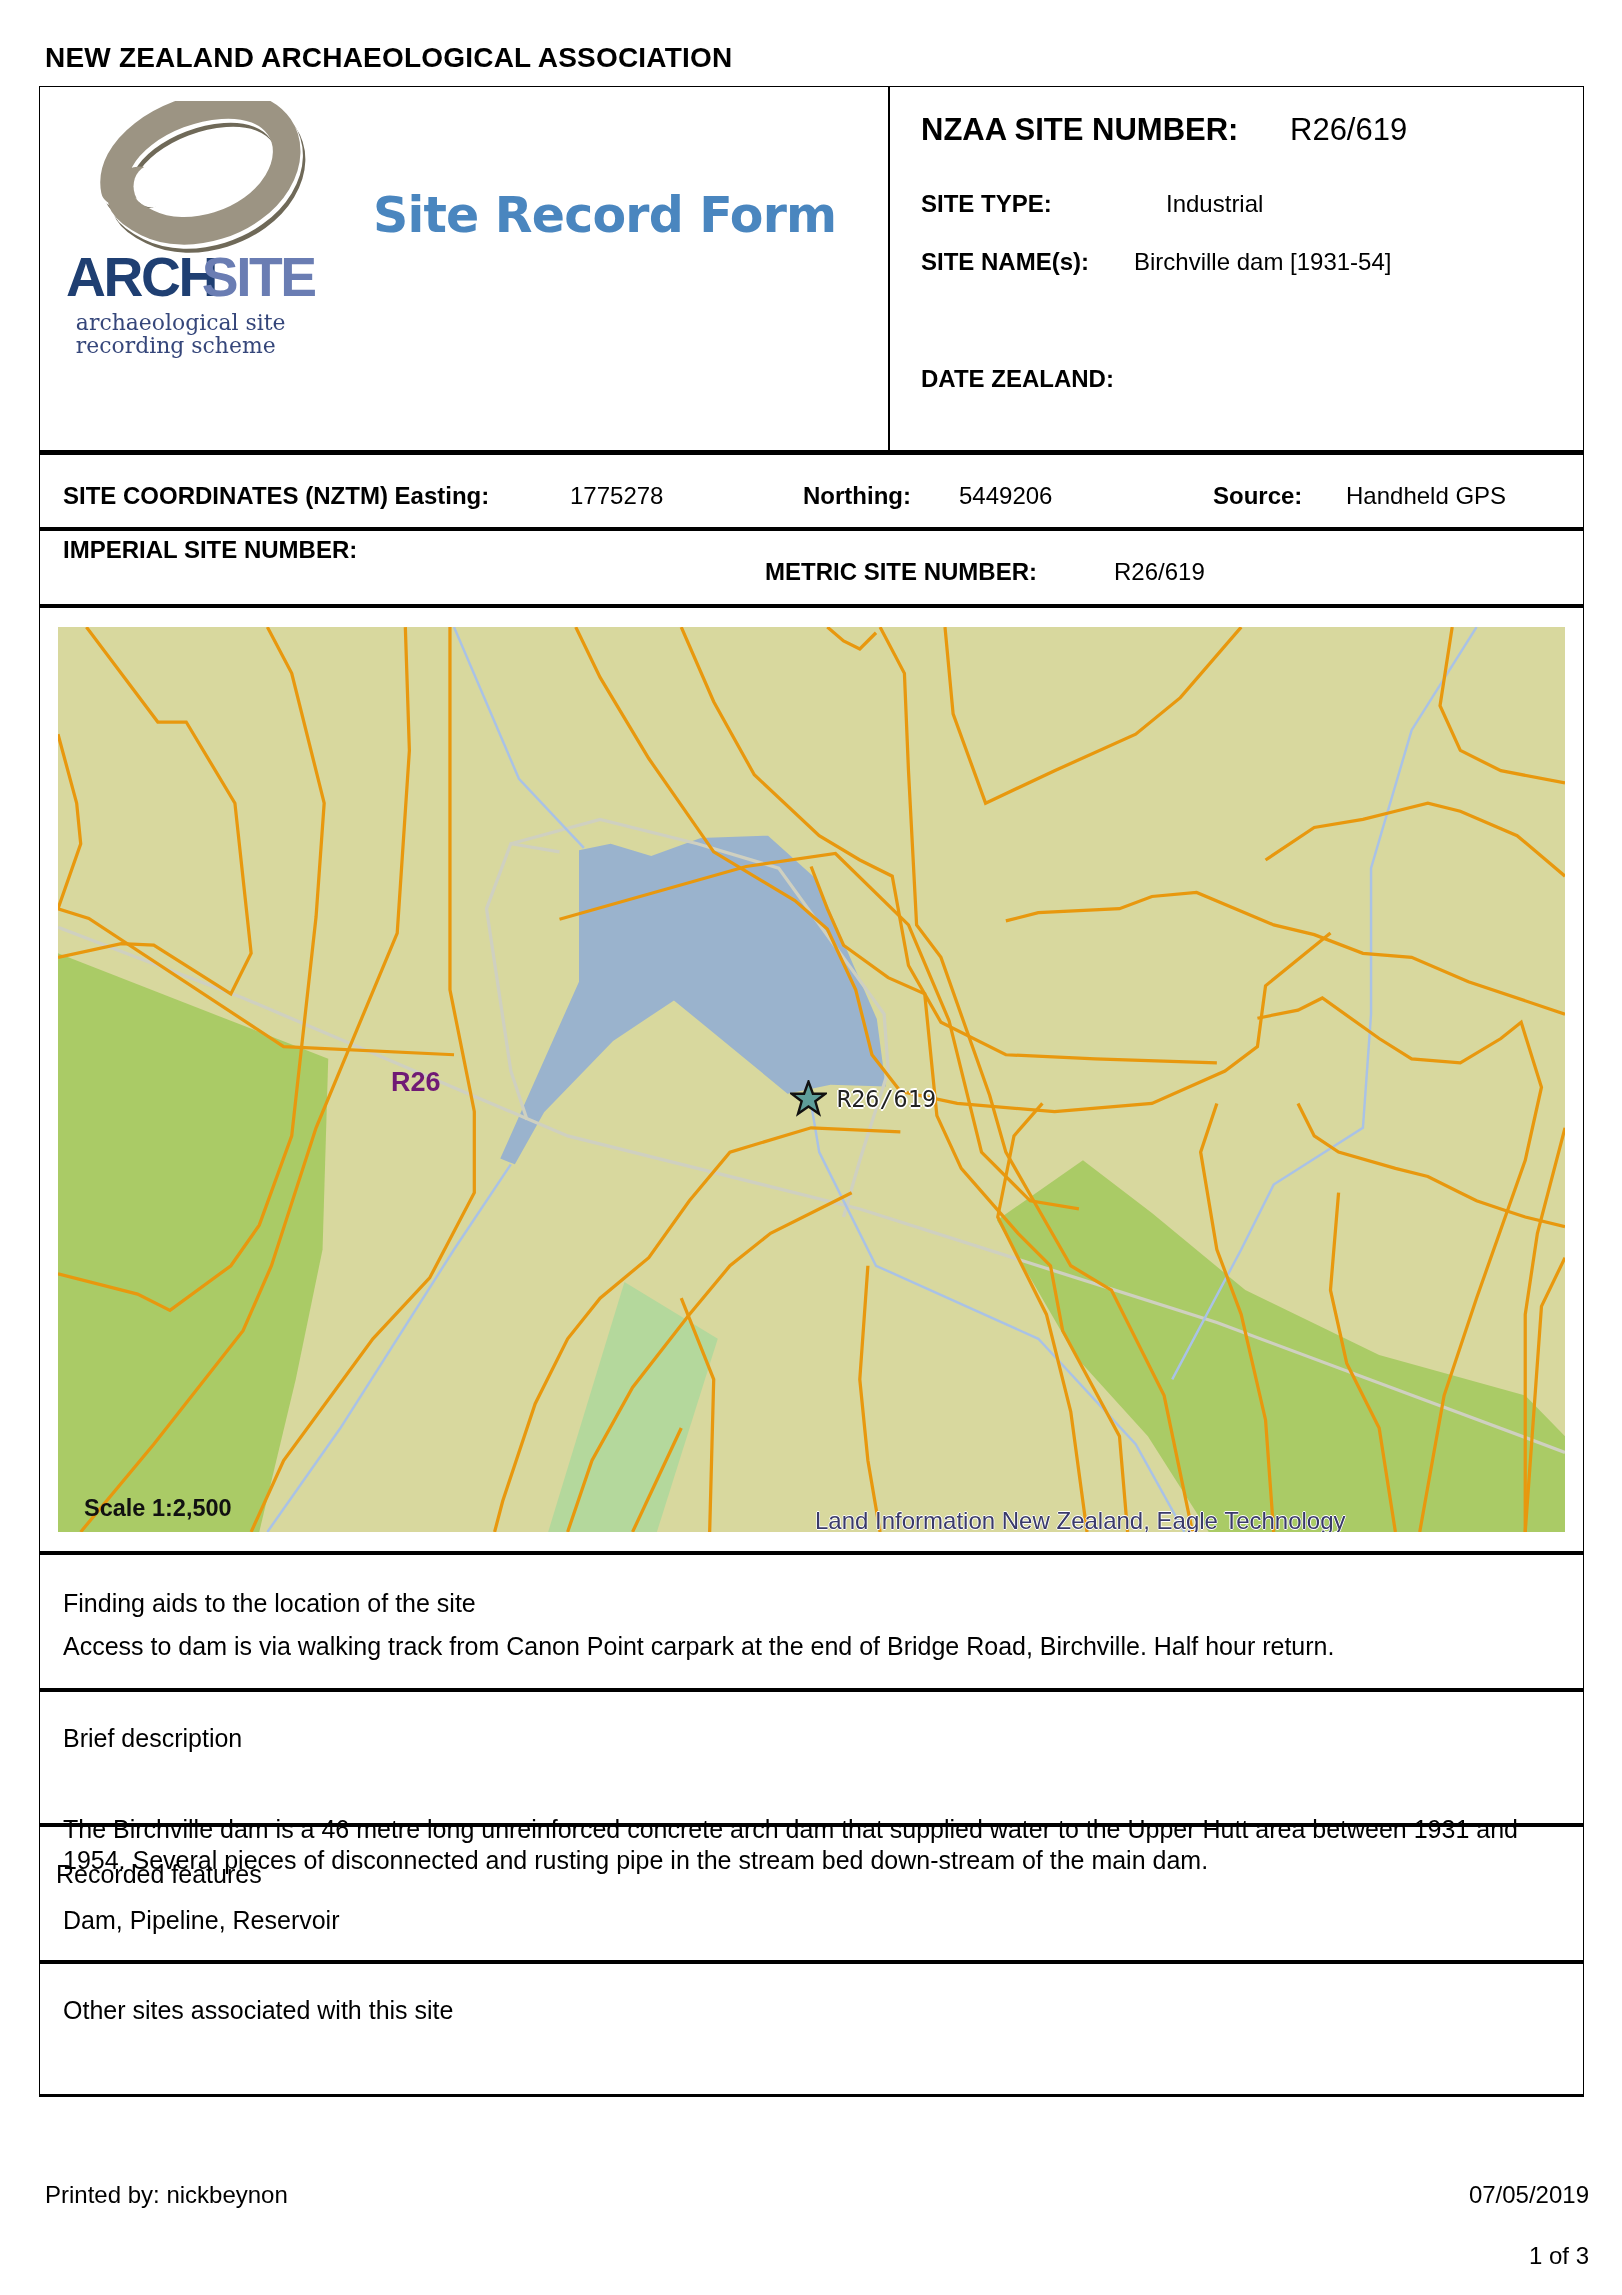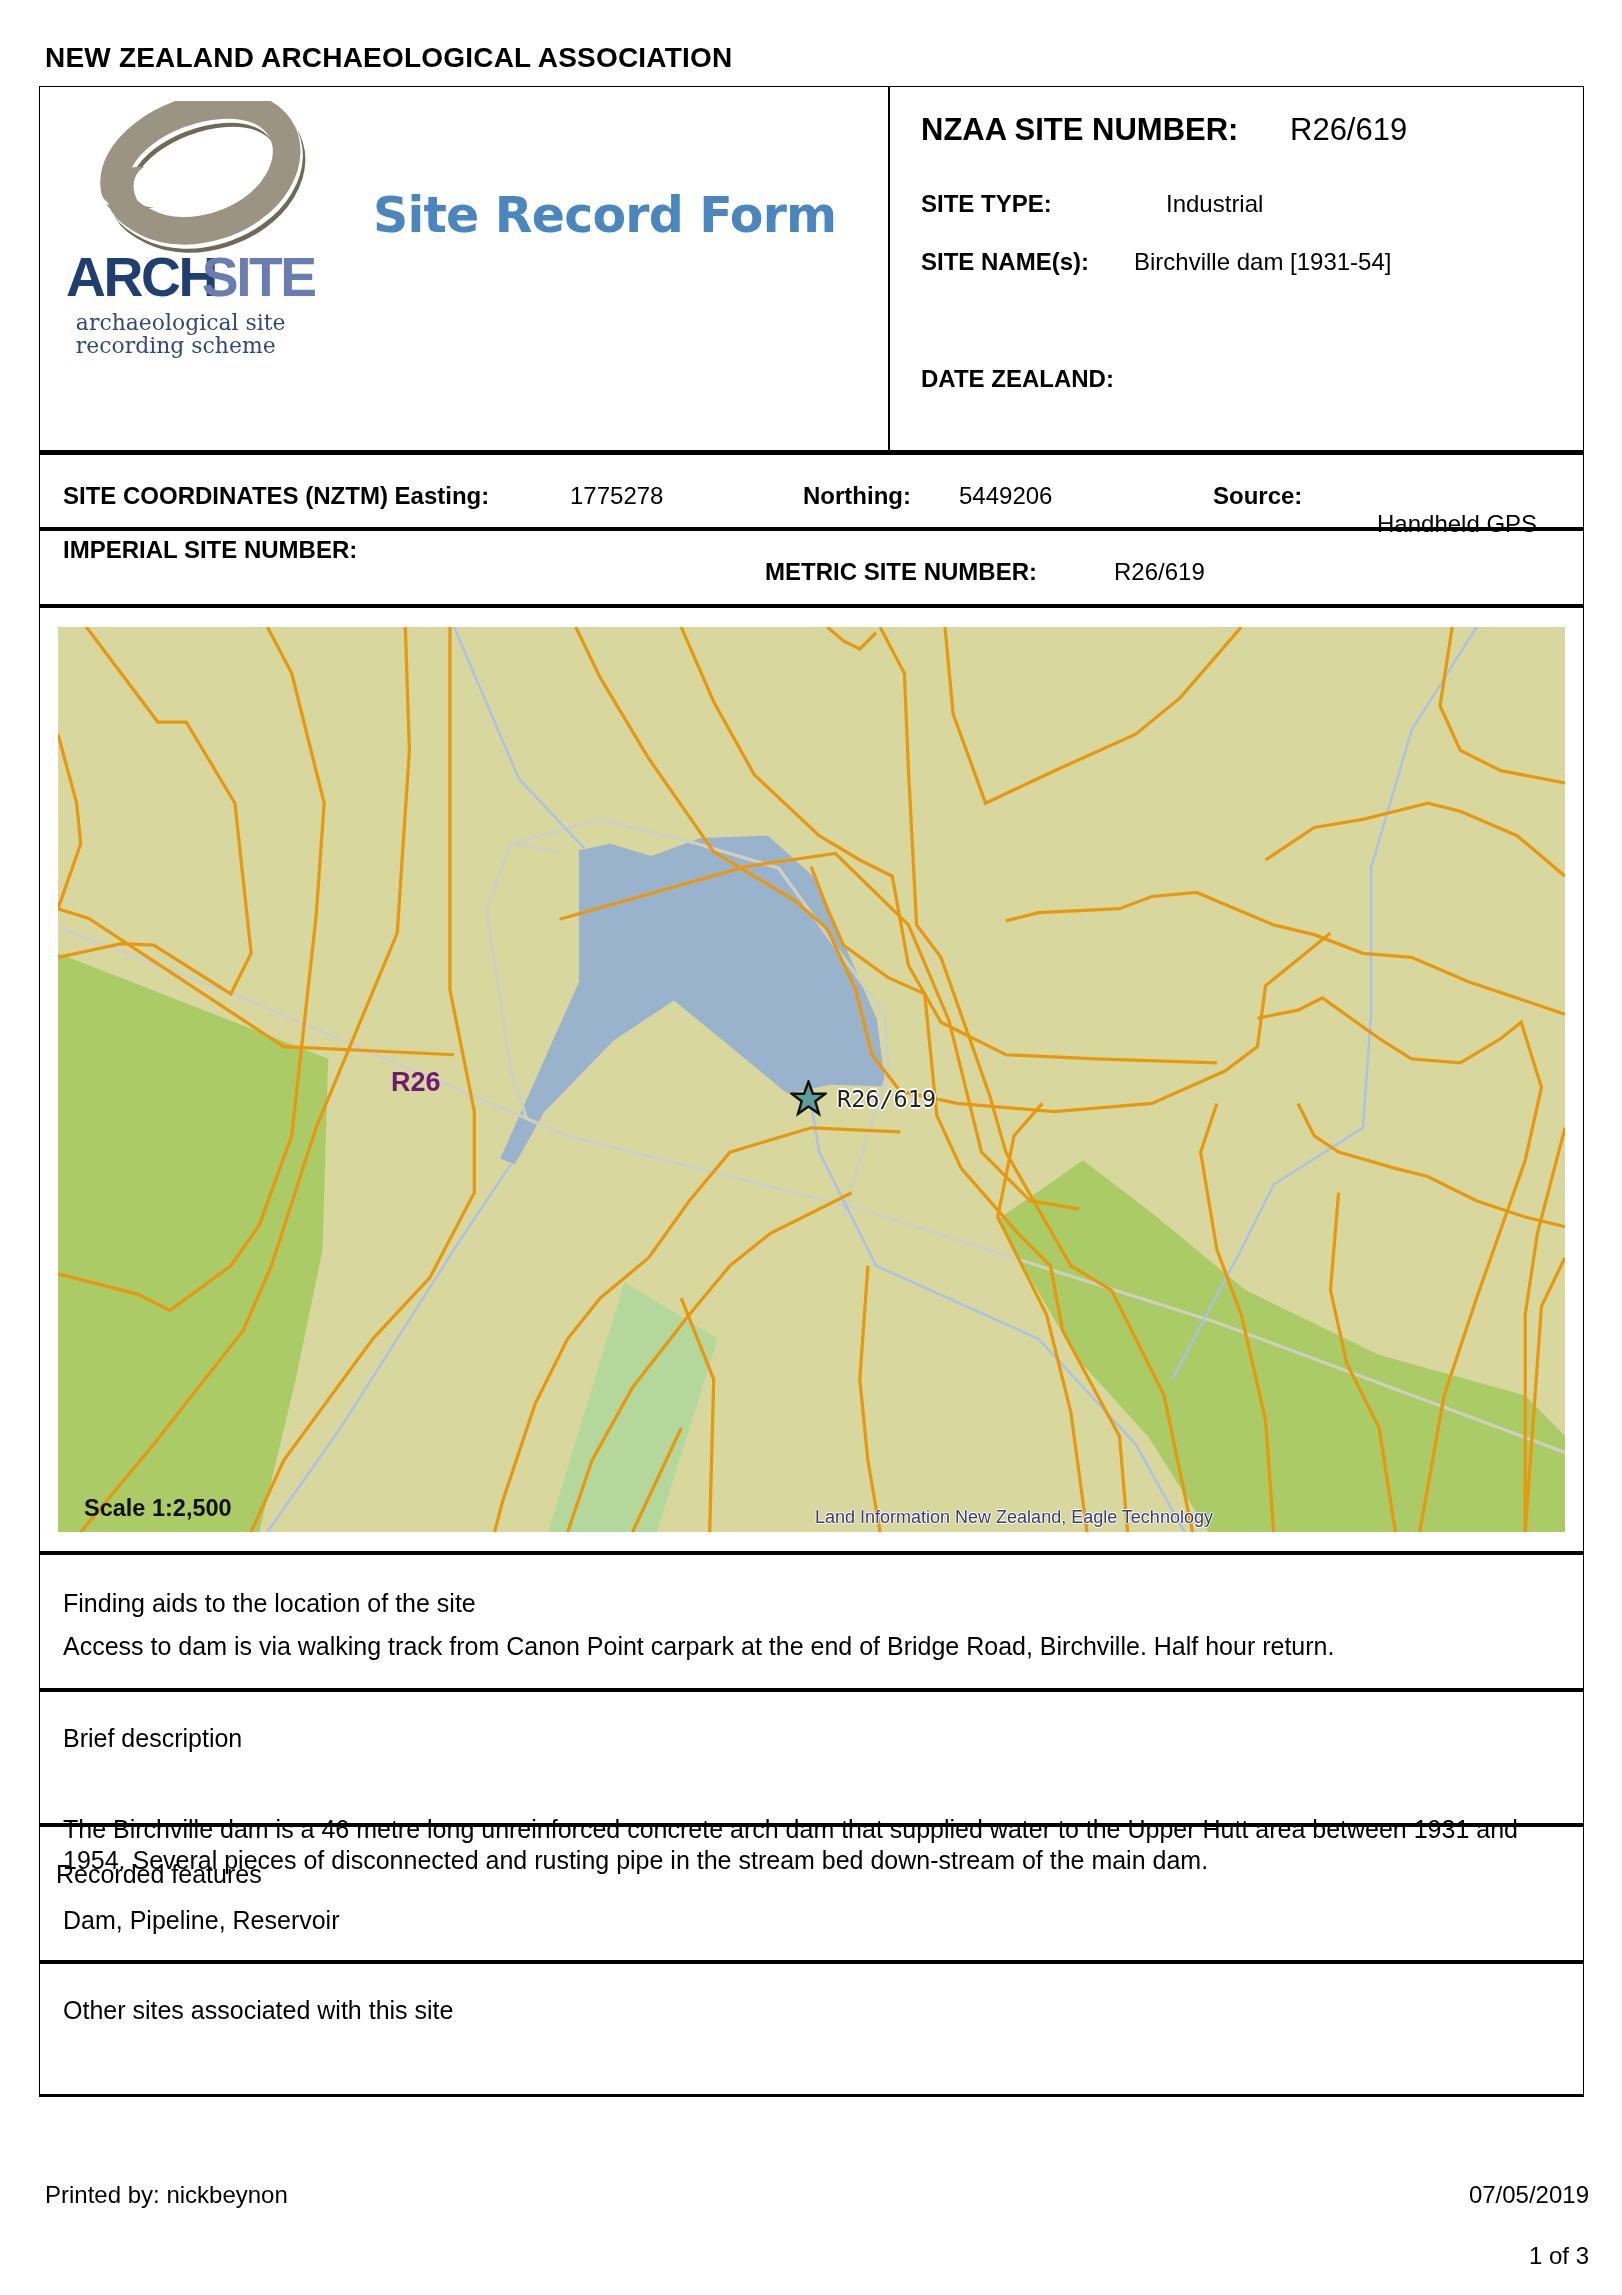--- a/index.html
+++ b/index.html
@@ -69,21 +69,21 @@
 <div class="abs val f30" style="left:1134px; top:248px;">Birchville dam [1931-54]</div>
 
 <div class="abs lbl f30" style="left:921px; top:365px;">DATE ZEALAND:</div>
 <div class="abs val f30" style="left:1177px; top:365px;"></div>
 
 <div class="abs lbl f30" style="left:63px; top:482px;">SITE COORDINATES (NZTM) Easting:</div>
 <div class="abs val f30" style="left:570px; top:482px;">1775278</div>
 <div class="abs lbl f30" style="left:803px; top:482px;">Northing:</div>
 <div class="abs val f30" style="left:959px; top:482px;">5449206</div>
 <div class="abs lbl f30" style="left:1213px; top:482px;">Source:</div>
-<div class="abs val f30" style="left:1377px; top:482px;margin-top:28px;">Handheld GPS</div>
+<div class="abs val f30" style="left:1346px; top:482px;">Handheld GPS</div>
 
 <div class="abs lbl f30" style="left:63px; top:536px;">IMPERIAL SITE NUMBER:</div>
 <div class="abs val f30" style="left:422px; top:558px;"></div>
 <div class="abs lbl f30" style="left:765px; top:558px;">METRIC SITE NUMBER:</div>
 <div class="abs val f30" style="left:1114px; top:558px;">R26/619</div>
 
 <div class="abs map">
   <svg width="1507" height="905" viewBox="72 773 1857 1115">
     <rect x="72" y="773" width="1857" height="1115" fill="#d8d89e"></rect>
 
@@ -138,21 +138,21 @@
       <polyline points="840,1760 780,1888"></polyline>
     </g>
   </svg>
 
   <svg class="map-text" style="left:732px; top:453px;" width="37" height="37" viewBox="0 0 46 46">
     <polygon points="23,2 28.5,17 44,17 31.5,26.5 36,42 23,33 10,42 14.5,26.5 2,17 17.5,17" fill="#5e9e9a" stroke="#111" stroke-width="3" stroke-linejoin="miter"></polygon>
   </svg>
   <div class="map-text" style="left:779px; top:458px; font-family:'DejaVu Sans Mono', monospace; font-size:23.5px; color:#222; text-shadow: -1.6px 0 #fff, 1.6px 0 #fff, 0 -1.6px #fff, 0 1.6px #fff;">R26/619</div>
   <div class="map-text" style="left:333px; top:440px; font-size:27px; font-weight:bold; color:#701a75;">R26</div>
   <div class="map-text" style="left:26px; top:868px; font-size:23.5px; font-weight:bold; color:#111;">Scale 1:2,500</div>
-  <div class="map-text" style="left:757px; top:880px; font-size:18px; color:#3a3a6a; text-shadow: -0.8px 0 #fff, 0.8px 0 #fff, 0 -0.8px #fff, 0 0.8px #fff;">Land Information New Zealand, Eagle Technology</div>
+  <div class="map-text" style="left:757px; top:880px; font-size:24px; color:#3a3a6a; text-shadow: -0.8px 0 #fff, 0.8px 0 #fff, 0 -0.8px #fff, 0 0.8px #fff;">Land Information New Zealand, Eagle Technology</div>
 </div>
 
 <div class="abs sec-title" style="left:63px; top:1589px;">Finding aids to the location of the site</div>
 <div class="abs sec-body" style="left:63px; top:1631px; width:1509px;">Access to dam is via walking track from Canon Point carpark at the end of Bridge Road, Birchville. Half hour return.</div>
 
 <div class="abs sec-title" style="left:63px; top:1724px;">Brief description</div>
 <div class="abs sec-body" style="left:63px; top:1766px; width:1517px;margin-top:48px;">The Birchville dam is a 46 metre long unreinforced concrete arch dam that supplied water to the Upper Hutt area between 1931 and 1954. Several pieces of disconnected and rusting pipe in the stream bed down-stream of the main dam.</div>
 
 <div class="abs sec-title" style="left:56px; top:1860px;">Recorded features</div>
 <div class="abs sec-body" style="left:63px; top:1905px; width:1509px;">Dam, Pipeline, Reservoir</div>

